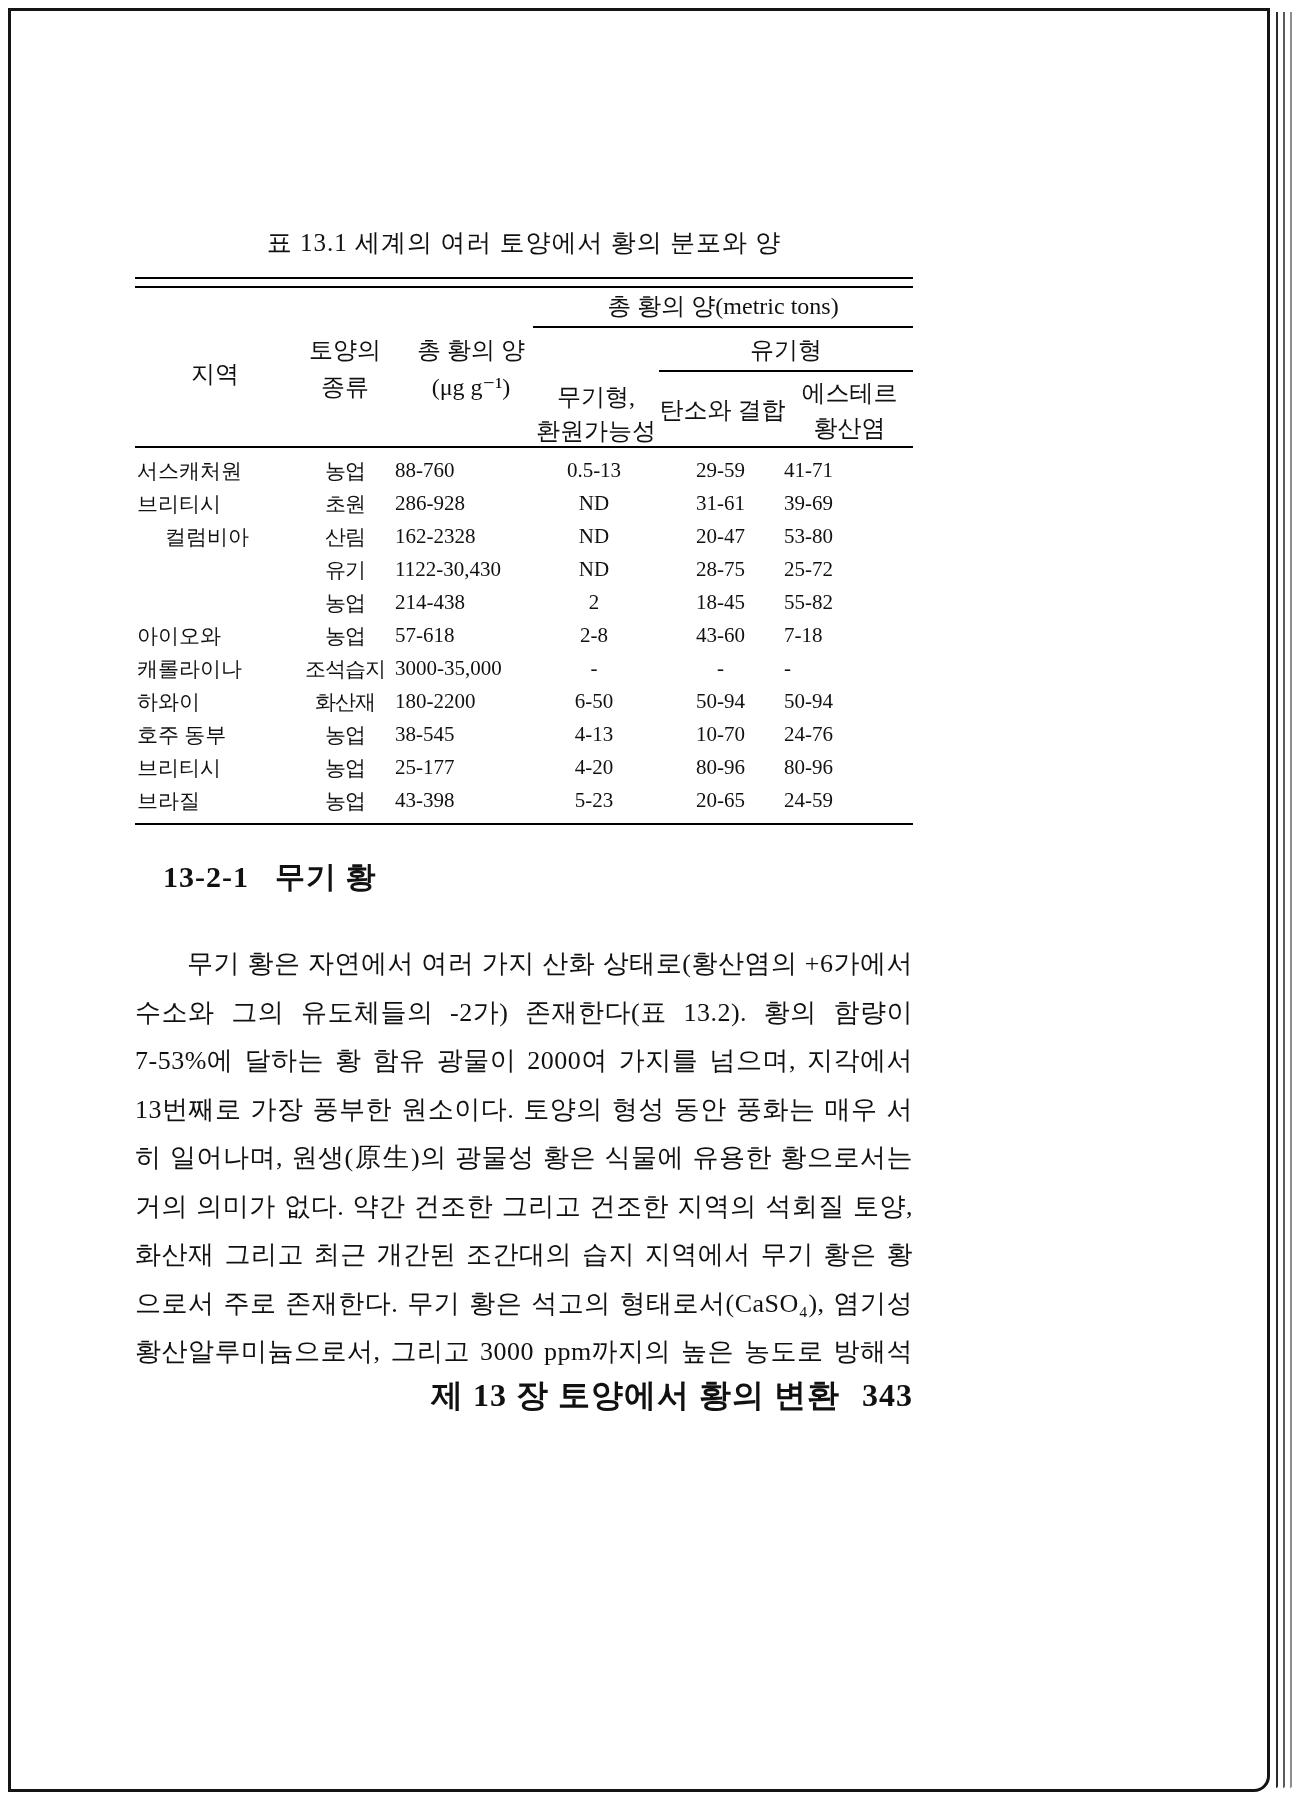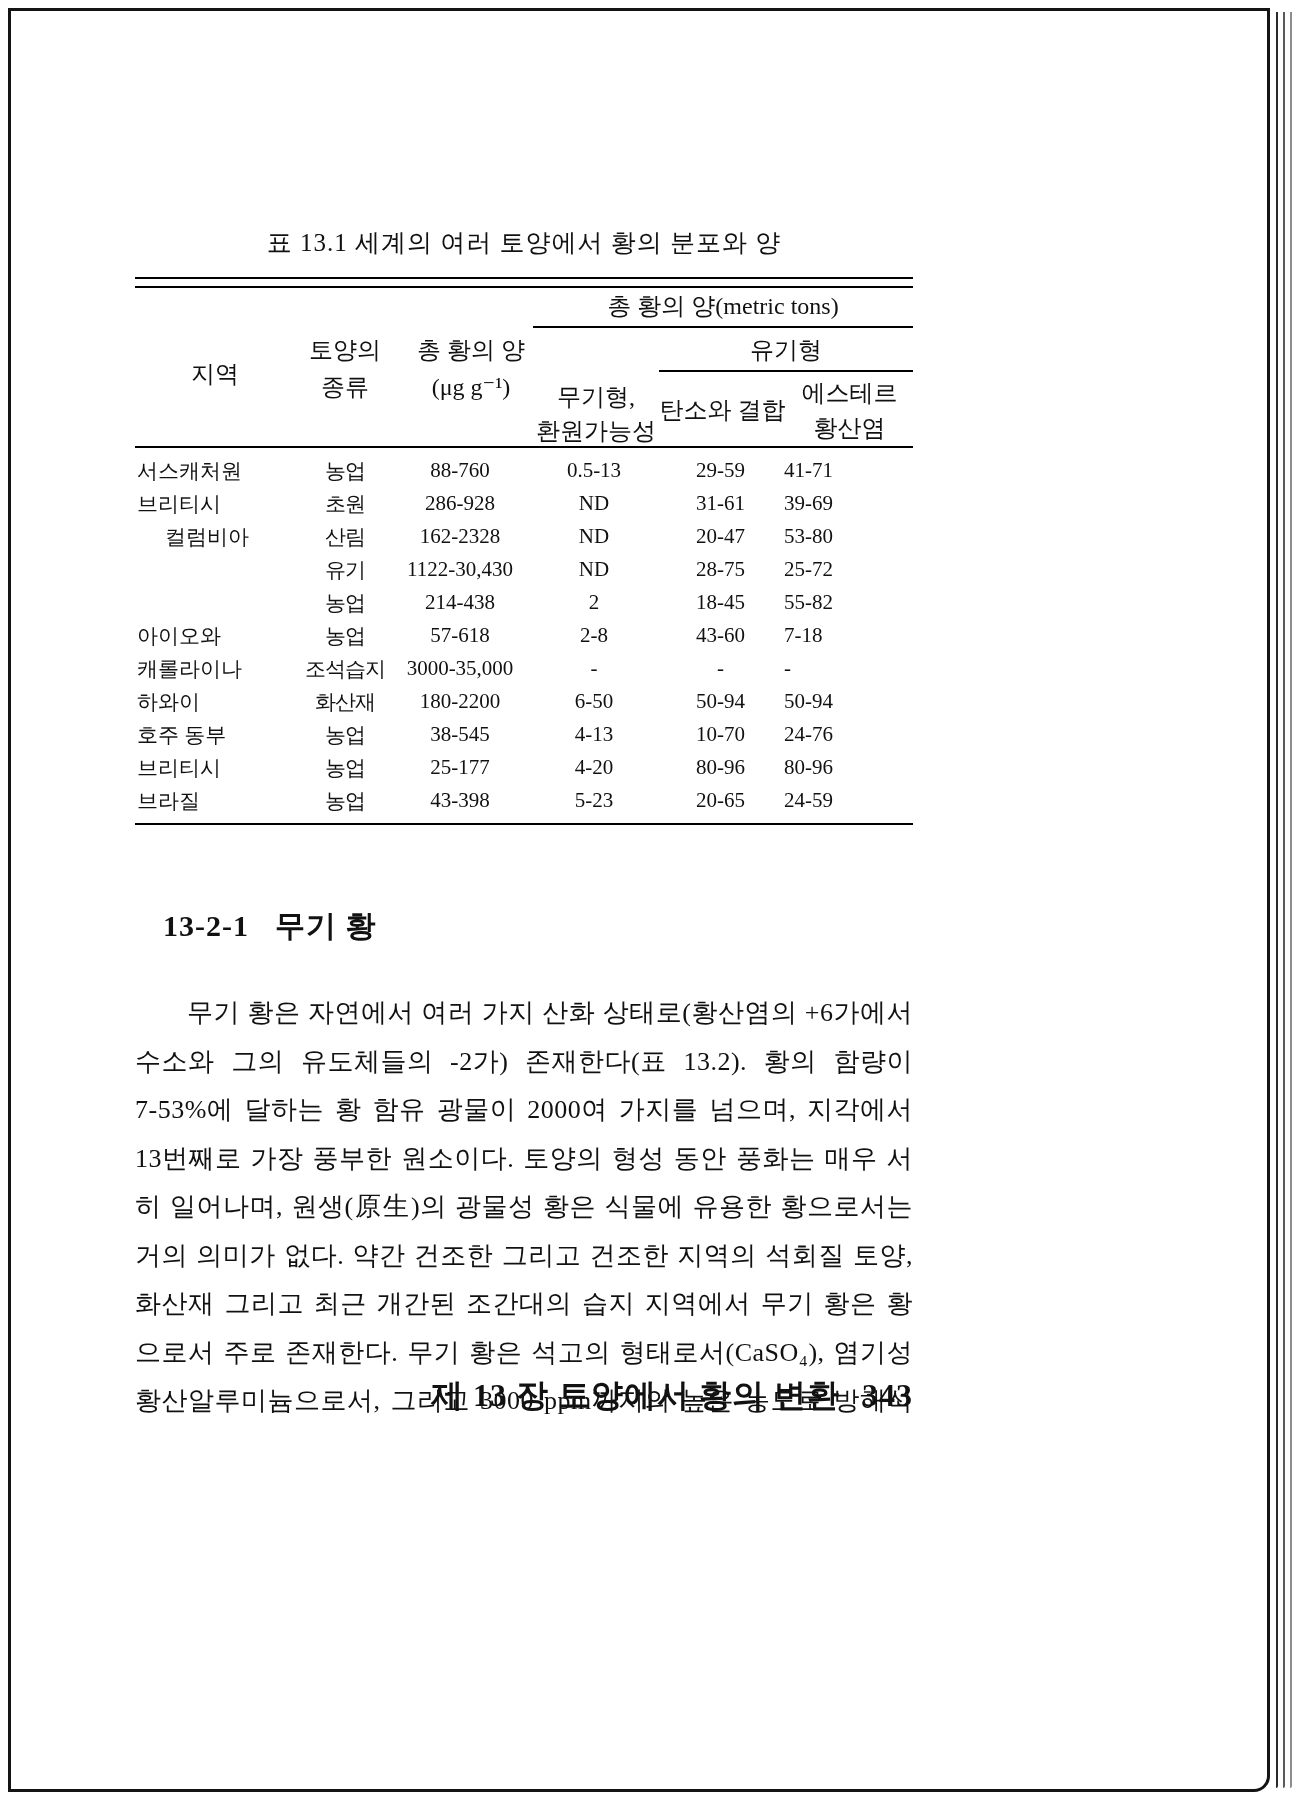--- a/index.html
+++ b/index.html
@@ -42,29 +42,29 @@
   .h-total{top:44px;left:268px;width:136px;line-height:37px;}
   .h-inorg{top:92px;left:398px;width:126px;line-height:34px;}
   .h-carbon{top:106px;left:524px;width:127px;}
   .h-ester{top:88px;left:651px;width:127px;line-height:35px;}
   .head-rule{height:2px;background:#000;}
   .trow{display:flex;height:33px;align-items:center;font-size:21px;}
   .trow:first-child{margin-top:6px;}
   .c-region{width:160px;text-align:left;padding-left:2px;box-sizing:border-box;}
   .c-region.indent{padding-left:30px;}
   .c-soil{width:100px;text-align:center;letter-spacing:-1px;}
-  .c-total{width:136px;text-align:center;padding-right:6px;box-sizing:border-box;}
+  .c-total{width:136px;text-align:left;padding-right:6px;box-sizing:border-box;}
   .c-inorg{width:126px;text-align:center;}
   .c-carbon{width:127px;text-align:center;}
   .c-ester{width:127px;text-align:left;}
   .bottom-rule{height:2px;background:#000;margin-top:6px;}
 
   
   .section-heading{
-    margin-top:81px;padding-left:28px;
+    margin-top:32px;padding-left:28px;
     font-size:30px;font-weight:bold;letter-spacing:1px;
   }
   .section-heading .num{margin-right:26px;}
   .paragraph{margin-top:42px;font-size:26px;}
   .p-line{
     height:48.5px;line-height:48.5px;overflow:hidden;
     text-align:justify;text-align-last:justify;
     letter-spacing:0.5px;
   }
   .p-line.first{padding-left:52px;}

